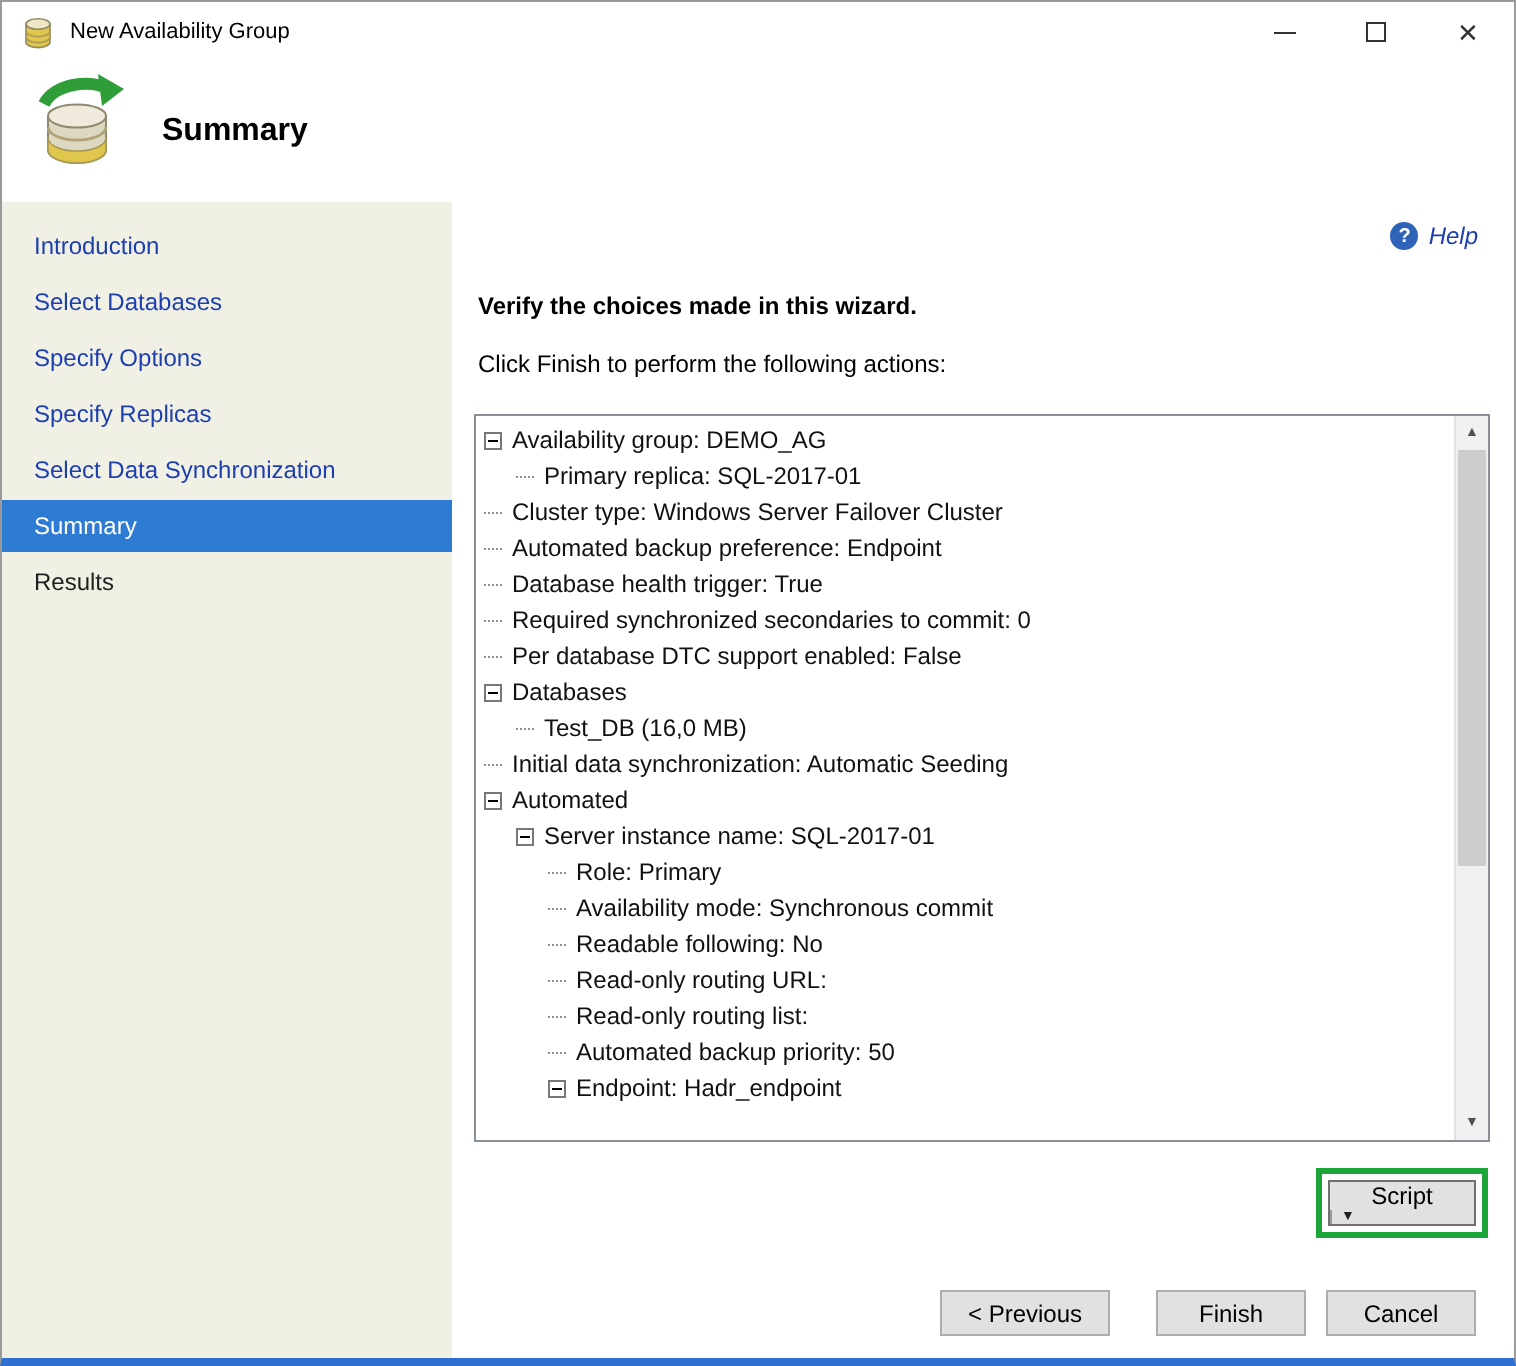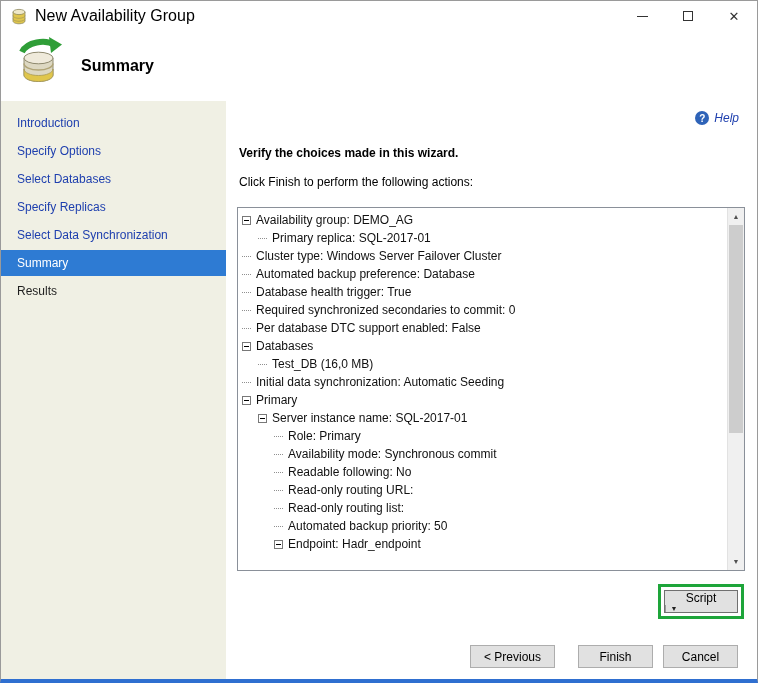--- a/index.html
+++ b/index.html
@@ -6,21 +6,21 @@
   html,body { width:758px; height:683px; overflow:hidden; }
   body { font-family:"Liberation Sans","DejaVu Sans",sans-serif; font-size:12px; color:#1a1a1a; background:#fff; }
 
   .window { position:relative; width:758px; height:683px; background:#fff;
             border:1px solid #9a9a9a; border-bottom:4px solid #2f6fd0; }
 
   
   .titlebar { position:absolute; top:0; left:0; right:0; height:30px; background:#fff;
               display:flex; align-items:center; padding-left:9px; }
   .titlebar .tb-icon { width:18px; height:18px; margin-right:7px; flex:none; }
-  .titlebar .tb-text { font-size:16px; color:#000; flex:1; }
+  .titlebar .tb-text { font-size:11px; color:#000; flex:1; }
   .win-controls { display:flex; height:30px; }
   .win-btn { width:46px; height:30px; display:flex; align-items:center; justify-content:center;
              color:#333; cursor:default; }
   .glyph-min { width:11px; border-top:1px solid #333; display:inline-block; }
   .glyph-max { width:10px; height:10px; border:1px solid #333; display:inline-block; }
   .glyph-close { font-size:13px; line-height:1; }
 
   
   .header { position:absolute; top:30px; left:0; right:0; height:70px; background:#fff; }
   .header .hd-icon { position:absolute; left:14px; top:6px; width:50px; height:52px; }
@@ -113,22 +113,22 @@
       <path d="M9 21 v17 c0,3.6 6.5,6.5 14.5,6.5 s14.5,-2.9 14.5,-6.5 V21 z" fill="#ddd8c2" stroke="#8f8a6f" stroke-width="1"></path>
       <path d="M9 32 c0,3.6 6.5,6.5 14.5,6.5 s14.5,-2.9 14.5,-6.5 v6 c0,3.6 -6.5,6.5 -14.5,6.5 S9,41.6 9,38 z" fill="#e0c64c" stroke="#a89a55" stroke-width="0.8"></path>
       <path d="M9 26.5 c0,3.6 6.5,6.5 14.5,6.5 s14.5,-2.9 14.5,-6.5" fill="none" stroke="#b0a477" stroke-width="1.4"></path>
       <ellipse cx="23.5" cy="21" rx="14.5" ry="5.8" fill="#efeadb" stroke="#8f8a6f" stroke-width="1"></ellipse>
     </svg>
     <div class="hd-title">Summary</div>
   </div>
 
   <div class="sidebar" id="sidebar-list">
       <div class="side-item link">Introduction</div>
+      <div class="side-item link">Select Databases</div>
       <div class="side-item link">Specify Options</div>
-      <div class="side-item link">Select Databases</div>
       <div class="side-item link">Specify Replicas</div>
       <div class="side-item link">Select Data Synchronization</div>
       <div class="side-item selected">Summary</div>
       <div class="side-item plain">Results</div>
     </div>
 
   <div class="main">
 
     <div class="help-link">
       <span class="help-icon">?</span>
@@ -151,21 +151,21 @@
             <span class="tree-label">Primary replica: SQL-2017-01</span>
           </div>
           <div class="tree-row">
             <span class="tree-indent" style="width: 4px;"></span>
             <span class="connector"></span>
             <span class="tree-label">Cluster type: Windows Server Failover Cluster</span>
           </div>
           <div class="tree-row">
             <span class="tree-indent" style="width: 4px;"></span>
             <span class="connector"></span>
-            <span class="tree-label">Automated backup preference: Database</span>
+            <span class="tree-label">Automated backup preference: Endpoint</span>
           </div>
           <div class="tree-row">
             <span class="tree-indent" style="width: 4px;"></span>
             <span class="connector"></span>
             <span class="tree-label">Database health trigger: True</span>
           </div>
           <div class="tree-row">
             <span class="tree-indent" style="width: 4px;"></span>
             <span class="connector"></span>
             <span class="tree-label">Required synchronized secondaries to commit: 0</span>
@@ -186,21 +186,21 @@
             <span class="tree-label">Test_DB (16,0 MB)</span>
           </div>
           <div class="tree-row">
             <span class="tree-indent" style="width: 4px;"></span>
             <span class="connector"></span>
             <span class="tree-label">Initial data synchronization: Automatic Seeding</span>
           </div>
           <div class="tree-row">
             <span class="tree-indent" style="width: 4px;"></span>
             <span class="expander"></span>
-            <span class="tree-label">Primary</span>
+            <span class="tree-label">Automated</span>
           </div>
           <div class="tree-row">
             <span class="tree-indent" style="width: 20px;"></span>
             <span class="expander"></span>
             <span class="tree-label">Server instance name: SQL-2017-01</span>
           </div>
           <div class="tree-row">
             <span class="tree-indent" style="width: 36px;"></span>
             <span class="connector"></span>
             <span class="tree-label">Role: Primary</span>

